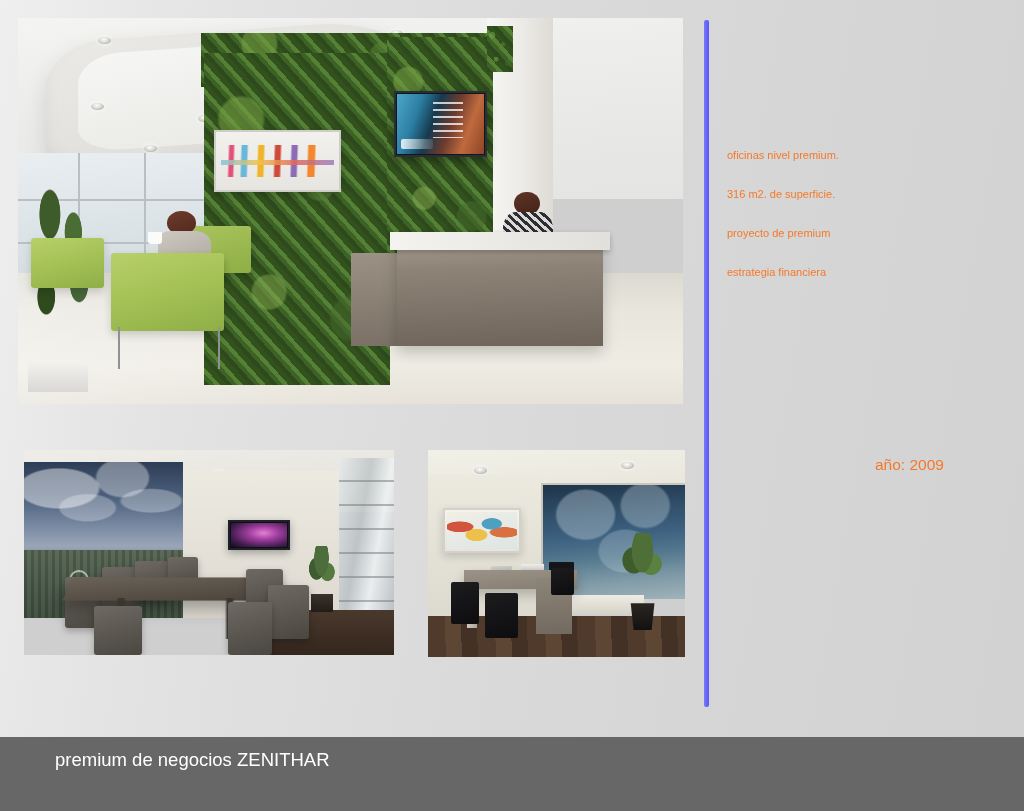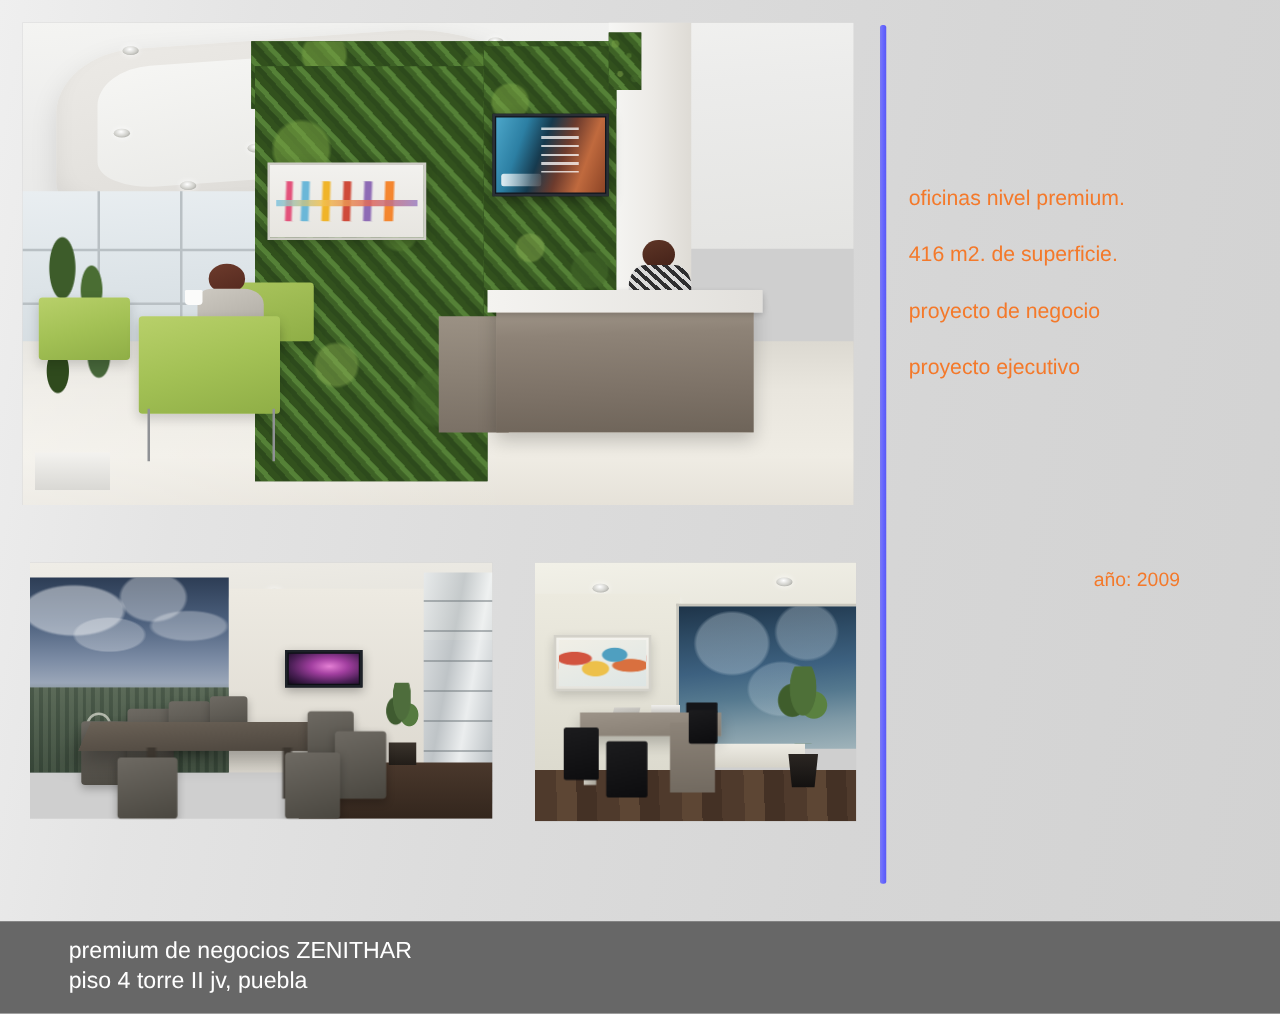--- a/index.html
+++ b/index.html
@@ -229,21 +229,21 @@
     background:linear-gradient(90deg,#7b7bf0,#6a6aff 40%,#5858f5 100%);
     border-radius:2px;
   }
 
   
   #spec-list {
     position:absolute; left:727px; top:150px; width:290px;
   }
   .spec-item {
     color:#f4792a;
-    font-size:17px;
+    font-size:11px;
     line-height:1;
     margin-bottom:28px;
     white-space:nowrap;
   }
   #year-line {
     position:absolute; left:875px; top:456px;
     color:#f4792a; font-size:15.5px; white-space:nowrap;
   }
 
   
@@ -389,27 +389,26 @@
       <div class="of-chair" style="left:9%;top:64%;width:11%;height:20%"></div>
       <div class="of-chair" style="left:22%;top:69%;width:13%;height:22%"></div>
       <div class="of-chair" style="left:48%;top:57%;width:9%;height:13%"></div>
     </div>
   </div>
 
   <div id="divider"></div>
 
   <div id="spec-list">
     <div class="spec-item">oficinas nivel premium.</div>
-    <div class="spec-item">416 m2. de superficie.</div>
-    <div class="spec-item">proyecto de negocio</div>
-    <div class="spec-item">proyecto ejecutivo</div>
+    <div class="spec-item">316 m2. de superficie.</div>
+    <div class="spec-item">proyecto de premium</div>
+    <div class="spec-item">estrategia financiera</div>
   </div>
 
   <div id="year-line">año: 2009</div>
 
   <div id="footer">
     <div id="footer-text">
       <div class="footer-line">premium de negocios ZENITHAR</div>
-      <div class="footer-line">piso 4 torre II  jv, puebla</div>
     </div>
   </div>
 
 </div>
 
 </body></html>

